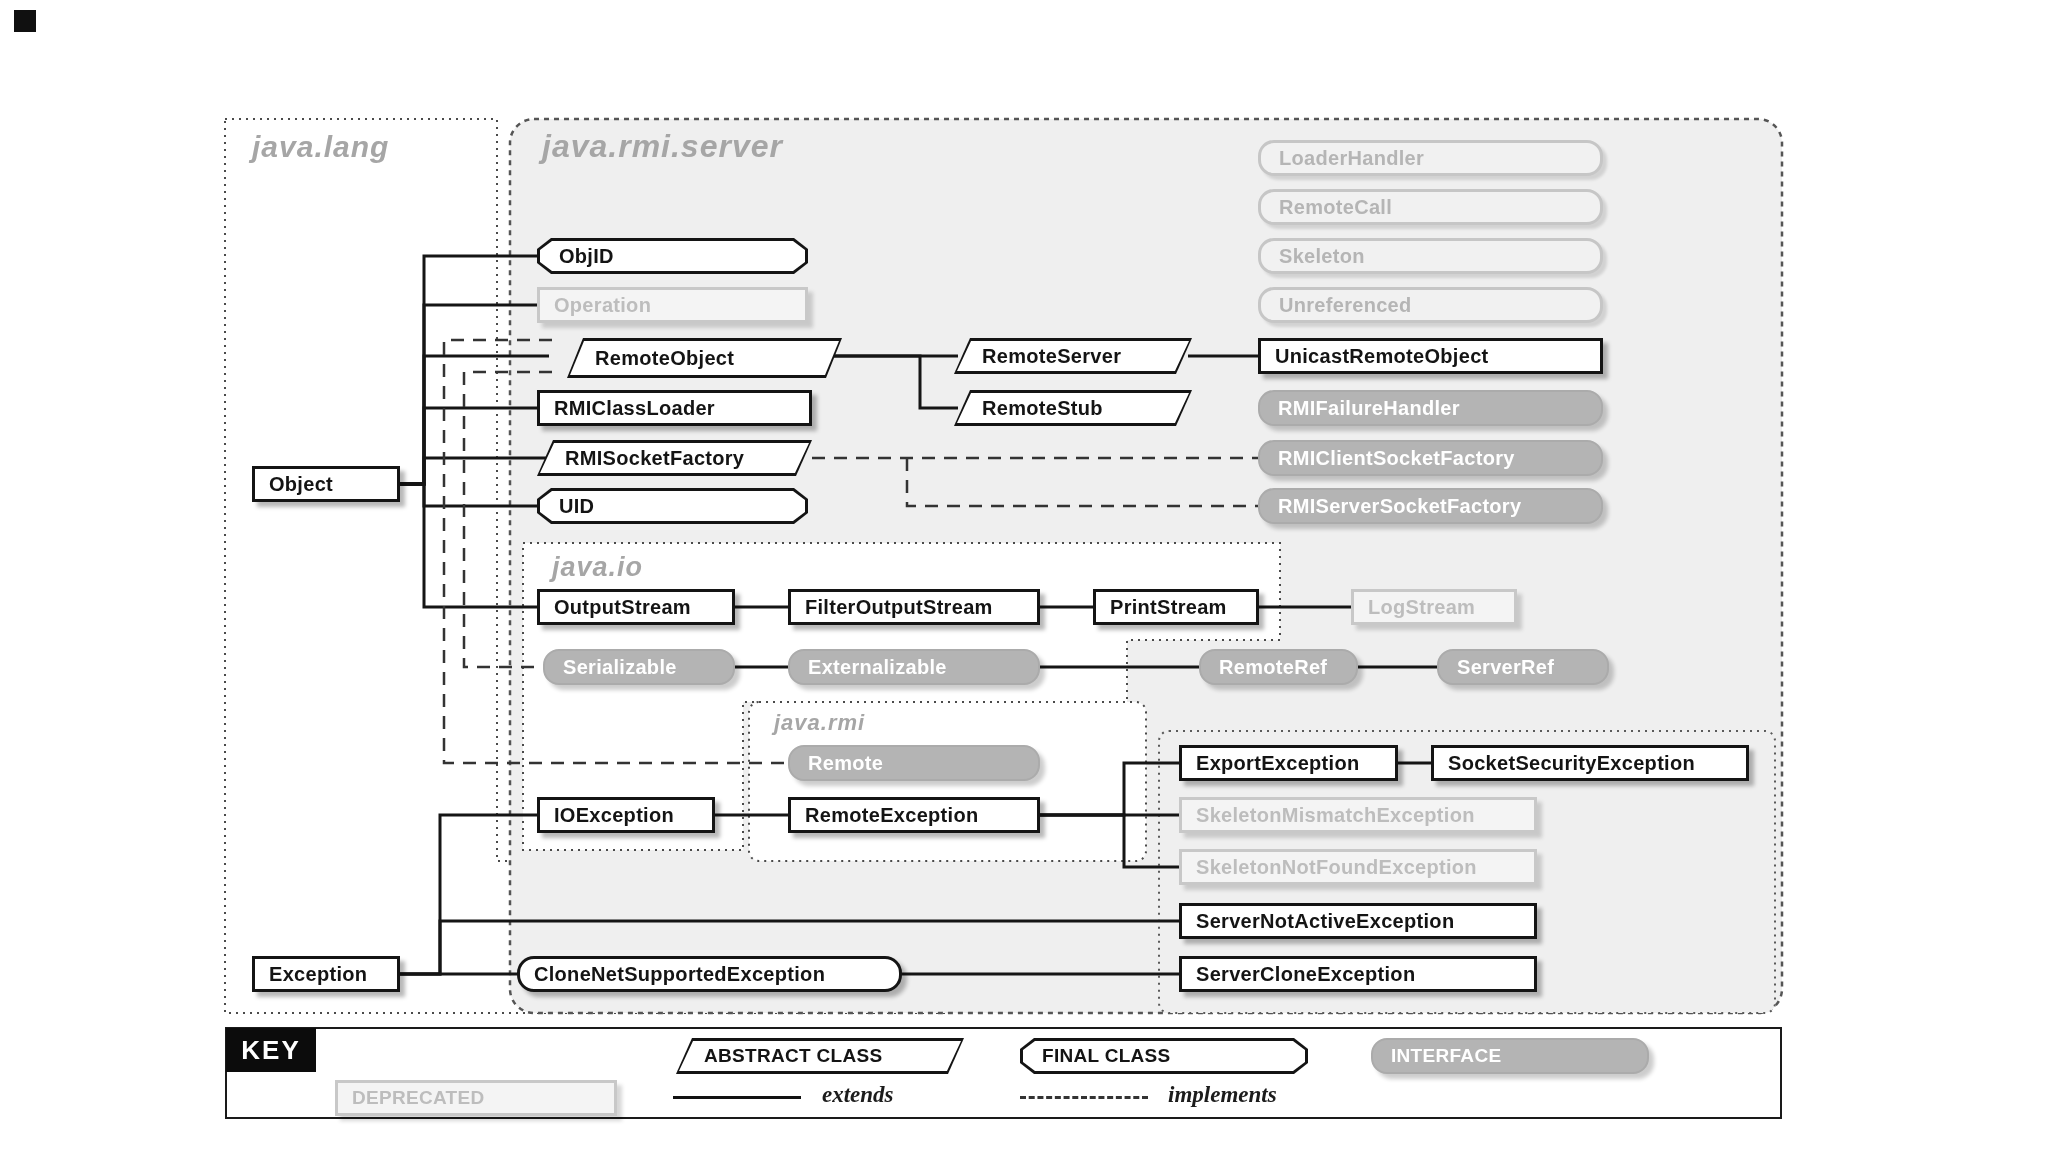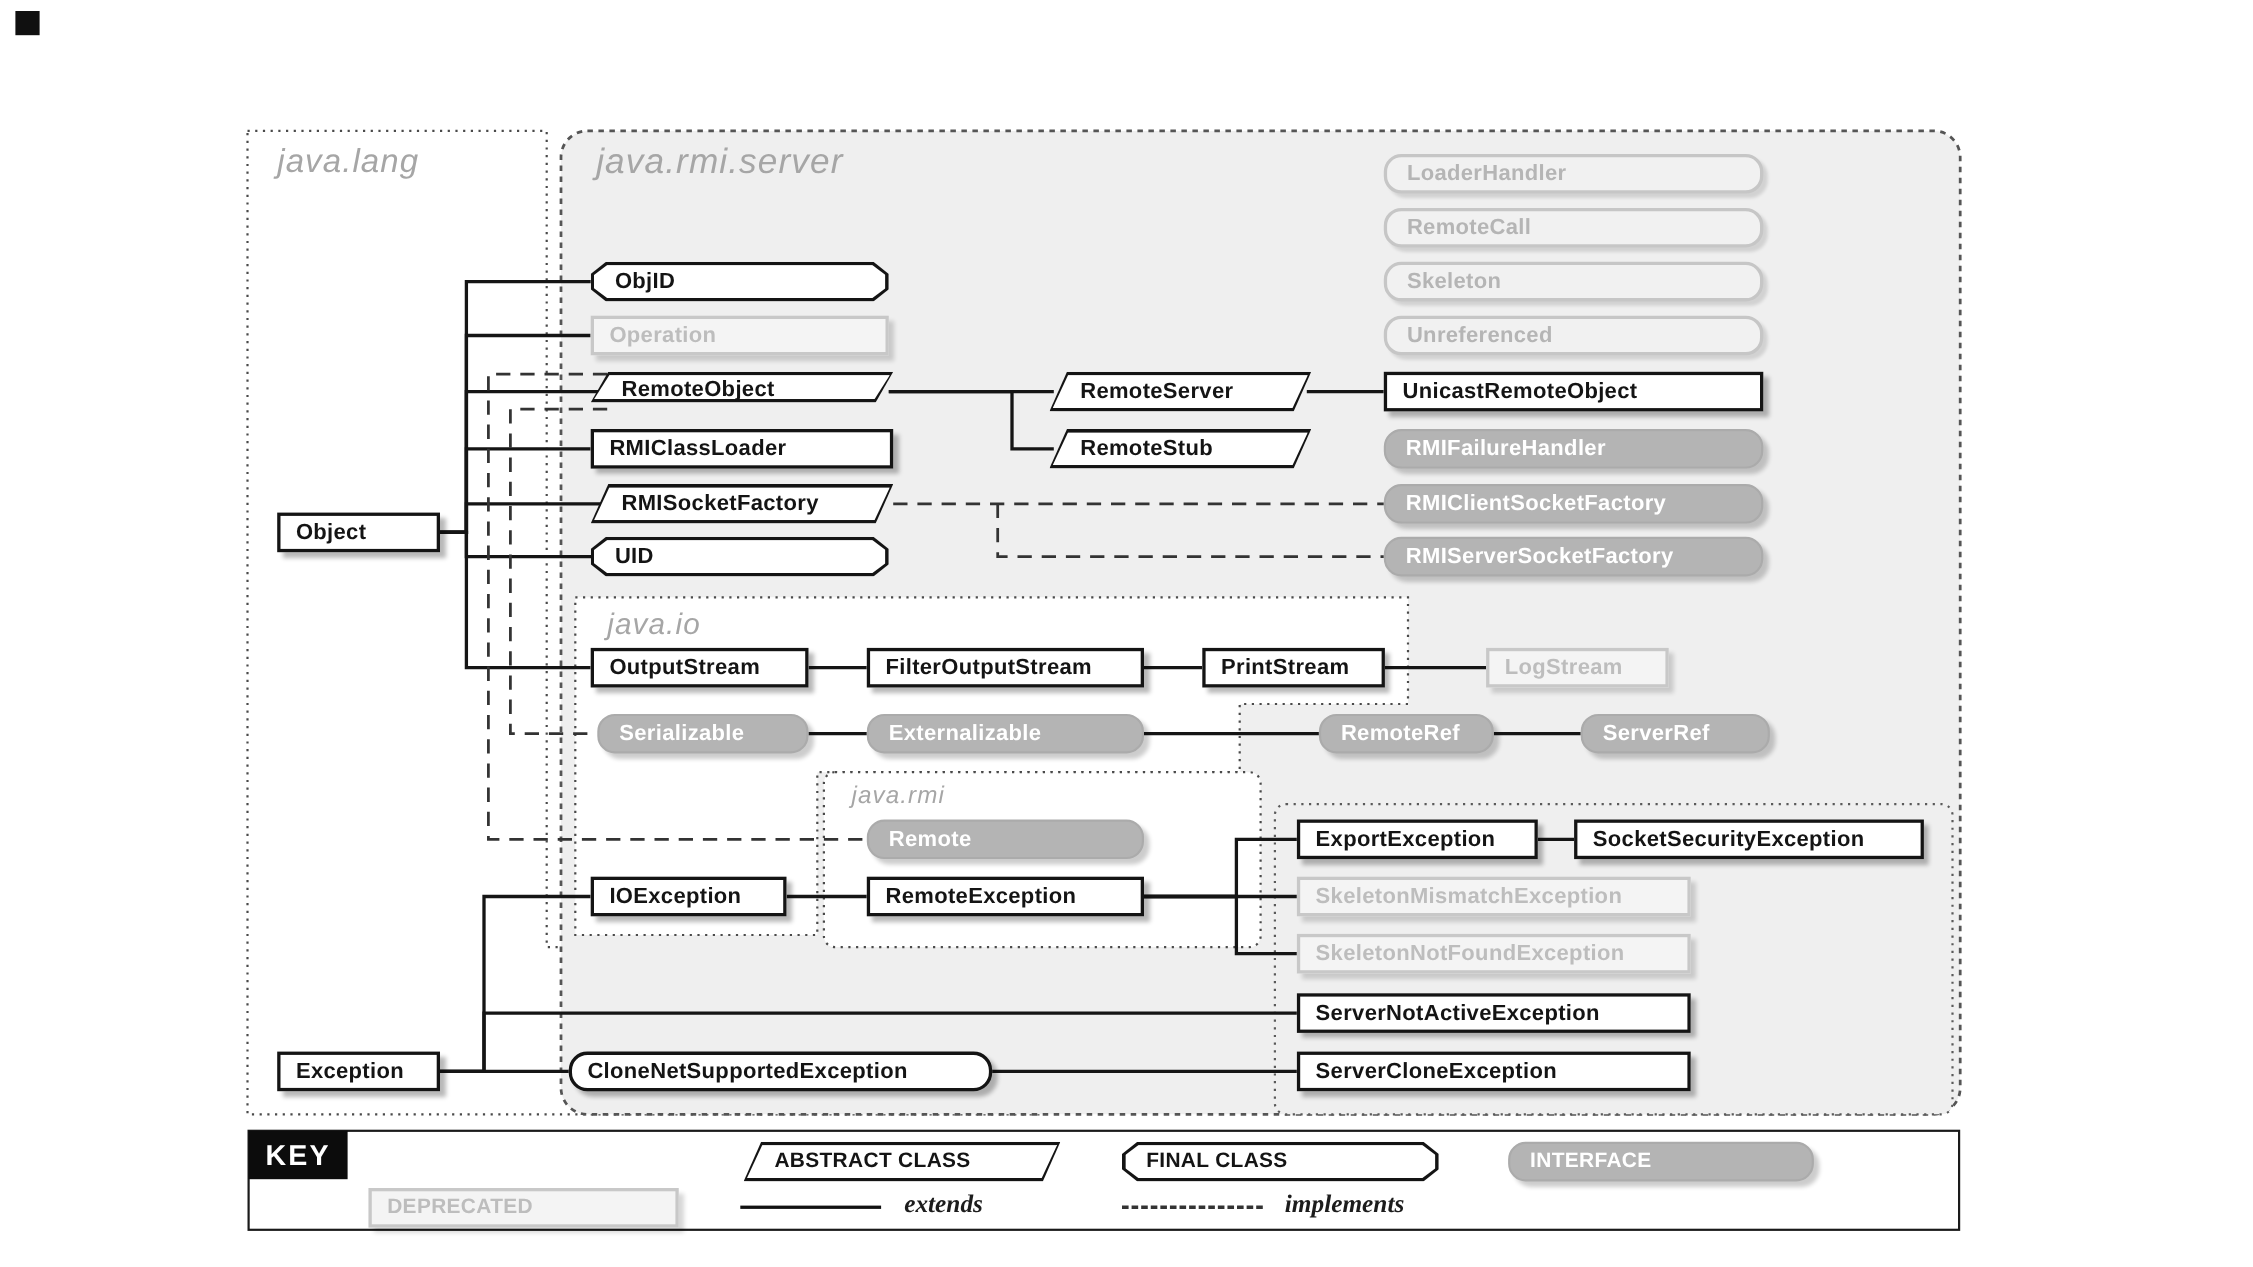--- a/index.html
+++ b/index.html
@@ -2,21 +2,21 @@
 <html><head>
 <meta charset="utf-8">
 <style>
   html,body{margin:0;padding:0;background:#fff;}
   #canvas{position:relative;width:2048px;height:1152px;background:#fff;overflow:hidden;
           font-family:"Liberation Sans",sans-serif;}
   #wires{position:absolute;left:0;top:0;z-index:0;}
   #artifact{position:absolute;left:14px;top:10px;width:22px;height:22px;background:#101010;z-index:3;}
 
   
-  .pkg-label{position:absolute;z-index:2;font-style:italic;font-weight:normal;color:#a6a6a6;
+  .pkg-label{position:absolute;z-index:2;font-style:italic;font-weight:bold;color:#a6a6a6;
              letter-spacing:1px;}
   #lbl-lang{left:252px;top:130px;font-size:30px;}
   #lbl-rmiserver{left:542px;top:128px;font-size:32px;}
   #lbl-io{left:552px;top:552px;font-size:27px;}
   #lbl-rmi{left:774px;top:710px;font-size:22px;}
 
   
   .node{position:absolute;z-index:2;box-sizing:border-box;display:flex;align-items:center;
         font-weight:bold;font-size:20px;letter-spacing:.3px;white-space:nowrap;}
   .node .lbl{position:relative;z-index:2;}
@@ -119,21 +119,21 @@
       <div class="node t-class" style="left: 252px; top: 956px; width: 148px; height: 36px;">
         <span class="lbl">Exception</span>
       </div>
       <div class="node t-final" style="left: 537px; top: 238px; width: 271px; height: 36px;">
         <div class="fill"></div>
         <span class="lbl">ObjID</span>
       </div>
       <div class="node t-deprecated" style="left: 537px; top: 287px; width: 271px; height: 36px;">
         <span class="lbl">Operation</span>
       </div>
-      <div class="node t-abstract" style="left: 537px; top: 338px; width: 275px; height: 28px; align-items: flex-end;">
+      <div class="node t-abstract" style="left: 567px; top: 338px; width: 275px; height: 40px;">
         <div class="fill"></div>
         <span class="lbl">RemoteObject</span>
       </div>
       <div class="node t-class" style="left: 537px; top: 390px; width: 275px; height: 36px; text-align: right;">
         <span class="lbl">RMIClassLoader</span>
       </div>
       <div class="node t-abstract" style="left: 537px; top: 440px; width: 275px; height: 36px;">
         <div class="fill"></div>
         <span class="lbl">RMISocketFactory</span>
       </div>

